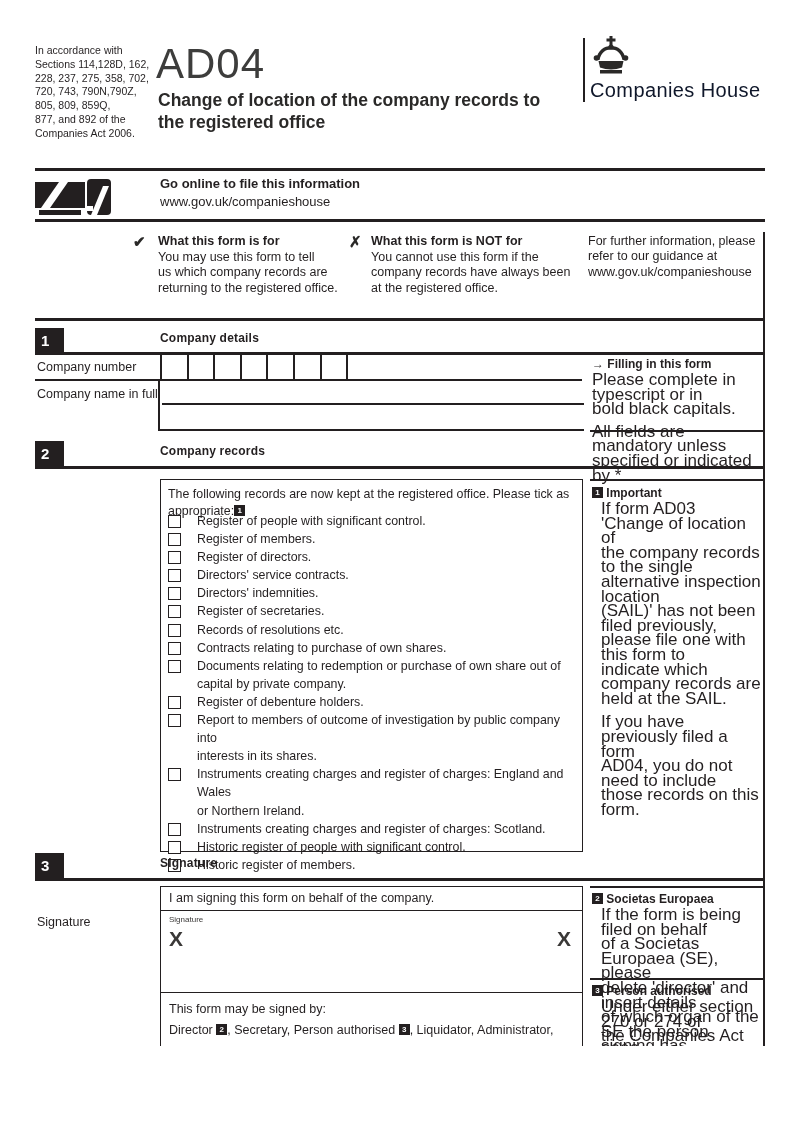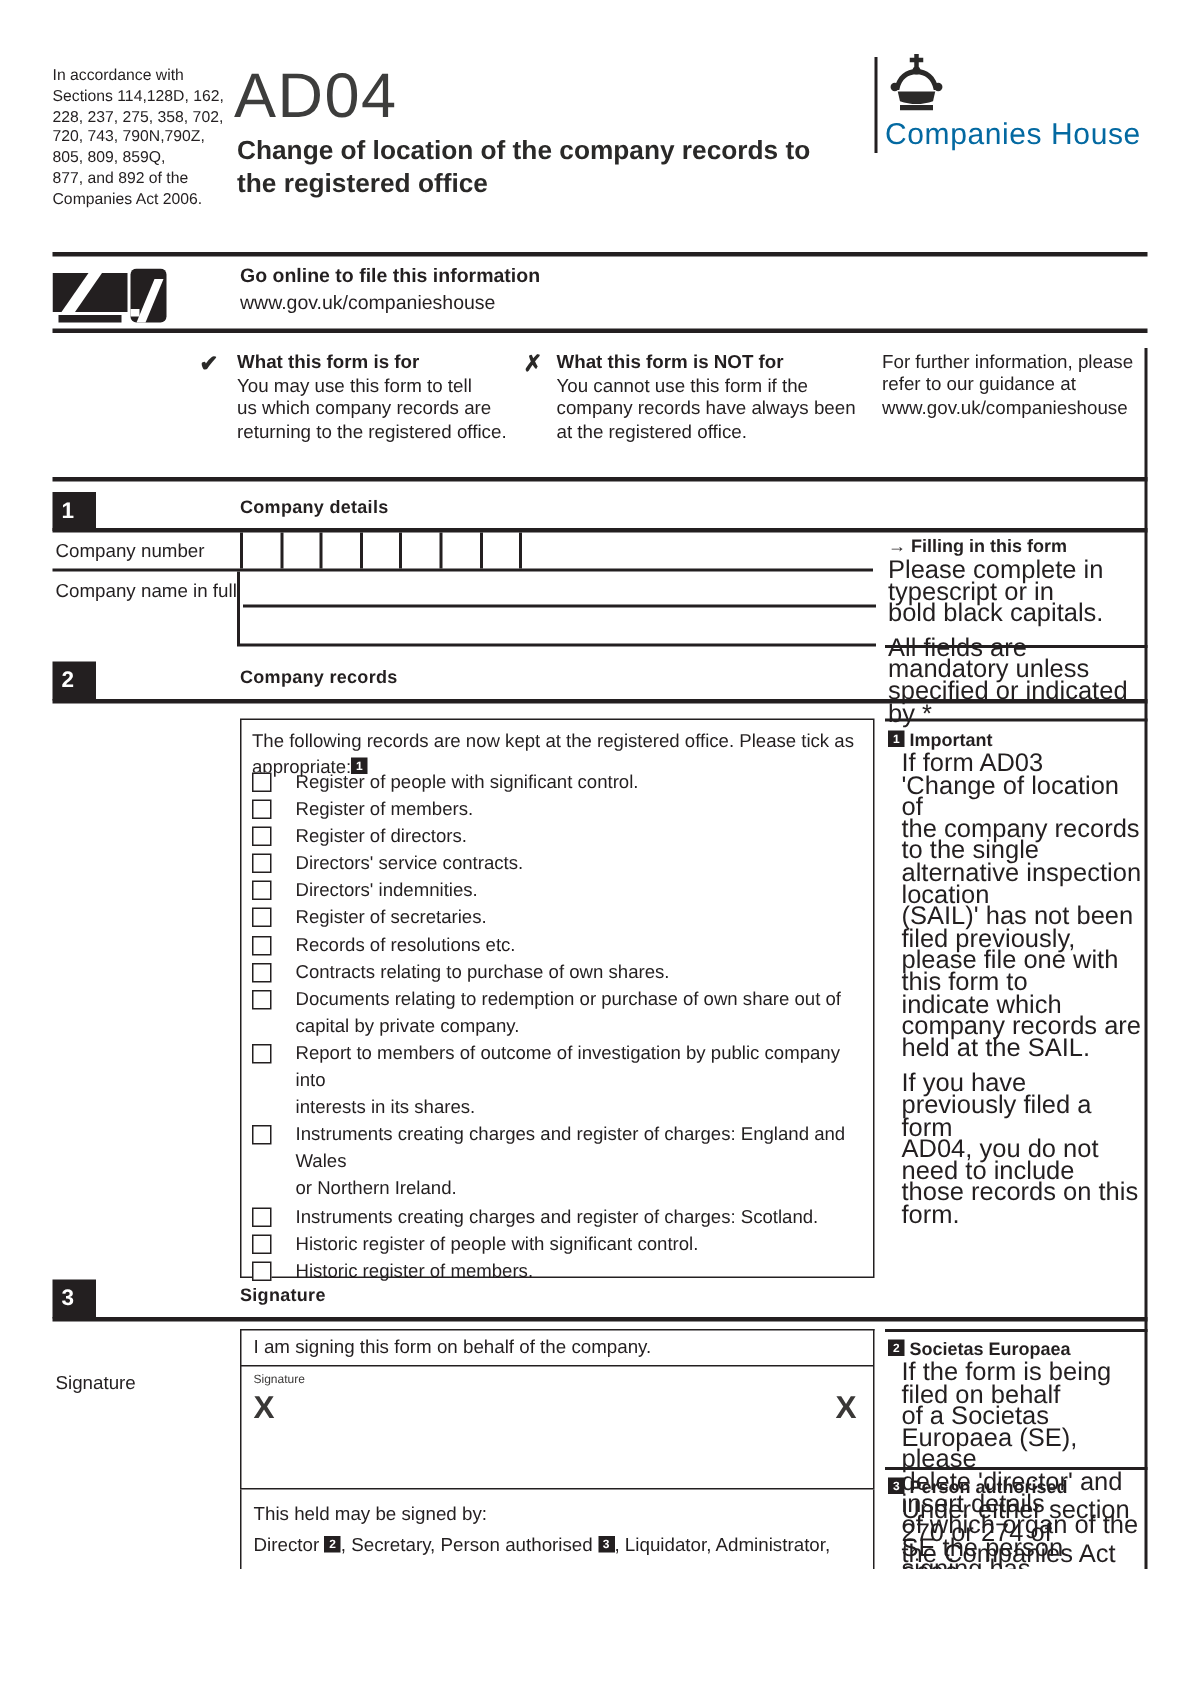--- a/index.html
+++ b/index.html
@@ -24,21 +24,21 @@
   .records{list-style:none;margin:0;padding:0;position:absolute;left:168px;top:512px;width:402px;}
   .records li{display:flex;align-items:flex-start;font-size:12.4px;line-height:18.1px;}
   .checkbox{width:11px;height:11px;border:1.6px solid #231f20;display:inline-block;
             flex:0 0 auto;margin:3px 16px 0 0;background:#fff;}
   .tick{position:absolute;width:2px;height:24px;background:#231f20;top:0;}
   .xmark{position:absolute;font-size:21px;font-weight:bold;color:#3a3837;}
   .boxed{position:absolute;border:1.6px solid #231f20;box-sizing:border-box;}
   #form-code{position:absolute;left:156px;top:42px;font-size:42px;line-height:44px;color:#3d3d3c;letter-spacing:1px;}
   #form-title{position:absolute;left:158px;top:89px;font-size:17.5px;font-weight:bold;line-height:22px;color:#2a2928;}
   #act-ref{position:absolute;left:35px;top:44px;width:125px;font-size:10.5px;line-height:13.8px;}
-  #logo-text{position:absolute;left:590px;top:79px;font-size:20px;letter-spacing:.4px;color:#0369a1;}
+  #logo-text{position:absolute;left:590px;top:79px;font-size:20px;letter-spacing:.4px;color:#0f172a;}
   .go-head{position:absolute;left:160px;top:176px;font-size:13px;font-weight:bold;}
   .go-url{position:absolute;left:160px;top:194px;font-size:13px;}
   .glyph-icon{position:absolute;font-size:15px;font-weight:bold;color:#2a2928;}
   .col-title{position:absolute;font-size:12.5px;font-weight:bold;}
   .sig-small{position:absolute;left:8px;top:4px;font-size:8px;color:#3a3837;}
 </style>
 </head>
 <body>
 
 <div id="page">
@@ -175,20 +175,24 @@
         <span class="checkbox"></span>
         <span class="record-label pre">Contracts relating to purchase of own shares.</span>
       </li>
       <li>
         <span class="checkbox"></span>
         <span class="record-label pre">Documents relating to redemption or purchase of own share out of
 capital by private company.</span>
       </li>
       <li>
         <span class="checkbox"></span>
+        <span class="record-label pre">Register of debenture holders.</span>
+      </li>
+      <li>
+        <span class="checkbox"></span>
         <span class="record-label pre">Report to members of outcome of investigation by public company into
 interests in its shares.</span>
       </li>
       <li>
         <span class="checkbox"></span>
         <span class="record-label pre">Instruments creating charges and register of charges: England and Wales
 or Northern Ireland.</span>
       </li>
       <li>
         <span class="checkbox"></span>
@@ -229,21 +233,21 @@
 
   <div class="label" style="left:37px;top:915px;">Signature</div>
   <div class="boxed" style="left:160px;top:910px;width:423px;height:83px;">
     <div class="sig-small">Signature</div>
     <span class="xmark" style="left:8px;top:16px;">X</span>
     <span class="xmark" style="left:396px;top:16px;">X</span>
   </div>
 
   <div class="boxed" style="left:160px;top:993px;width:423px;height:78px;border-top:none;border-bottom:none;">
     <div style="padding:6px 8px 0 8px;font-size:12.5px;line-height:21.3px;">
-      <div>This held may be signed by:</div>
+      <div>This form may be signed by:</div>
       <div><span>Director </span><span class="fn">2</span><span>, Secretary, Person authorised </span><span class="fn">3</span><span>, Liquidator,  Administrator, Administrative receiver, Receiver, Receiver manager, Charity Commission receiver and manager, CIC manager, Judicial factor.</span></div>
     </div>
   </div>
 
   <div class="rule thin" style="left:590px;top:886px;width:175px;"></div>
   <div class="note" style="top:892px;">
     <div class="note-title"><span class="fn">2</span> <span>Societas Europaea</span></div>
     <div class="note-body pre" style="padding-left:9px;">If the form is being filed on behalf
 of a Societas Europaea (SE), please
 delete 'director' and insert details

